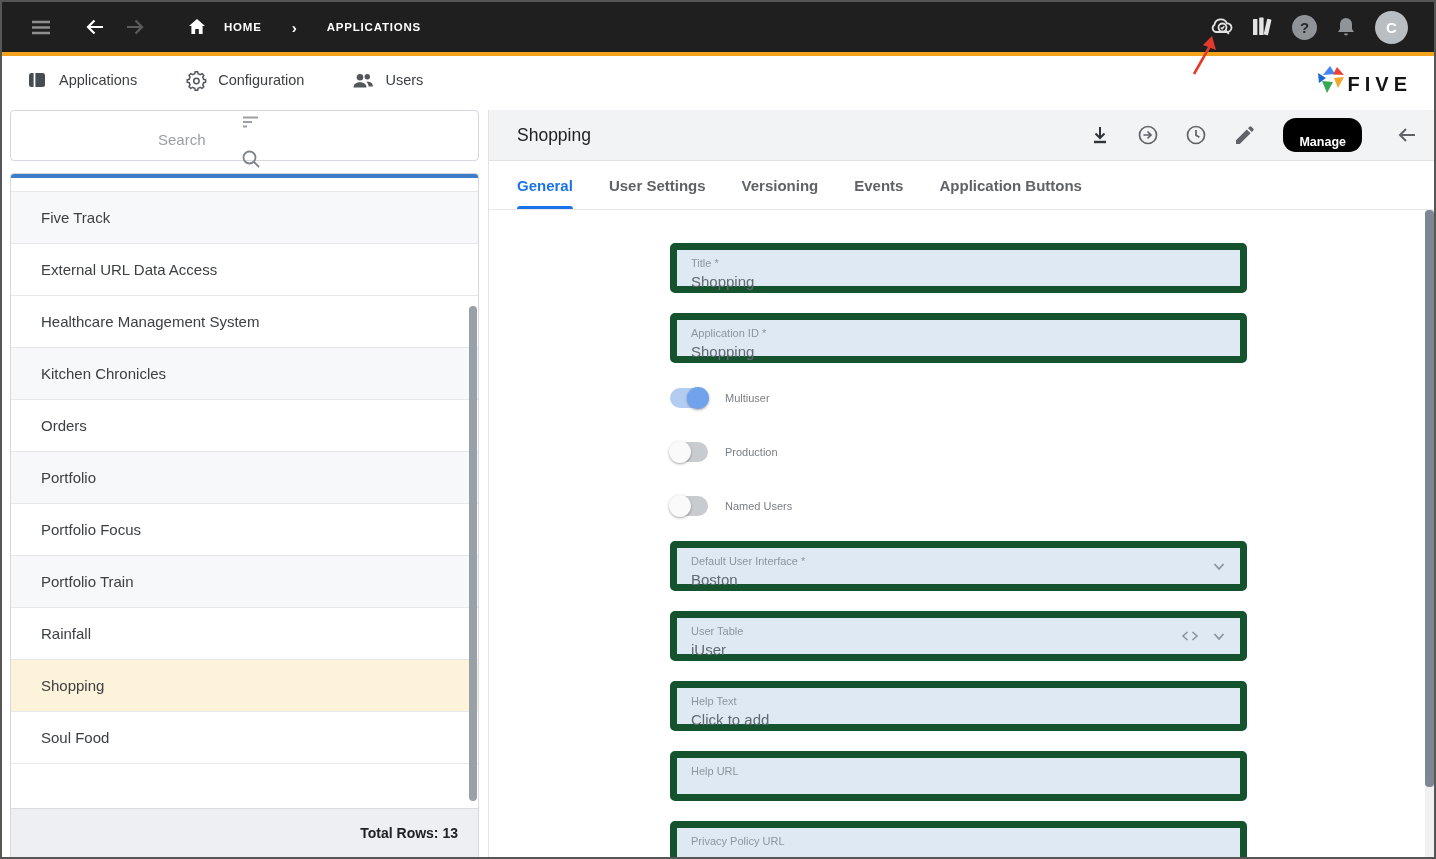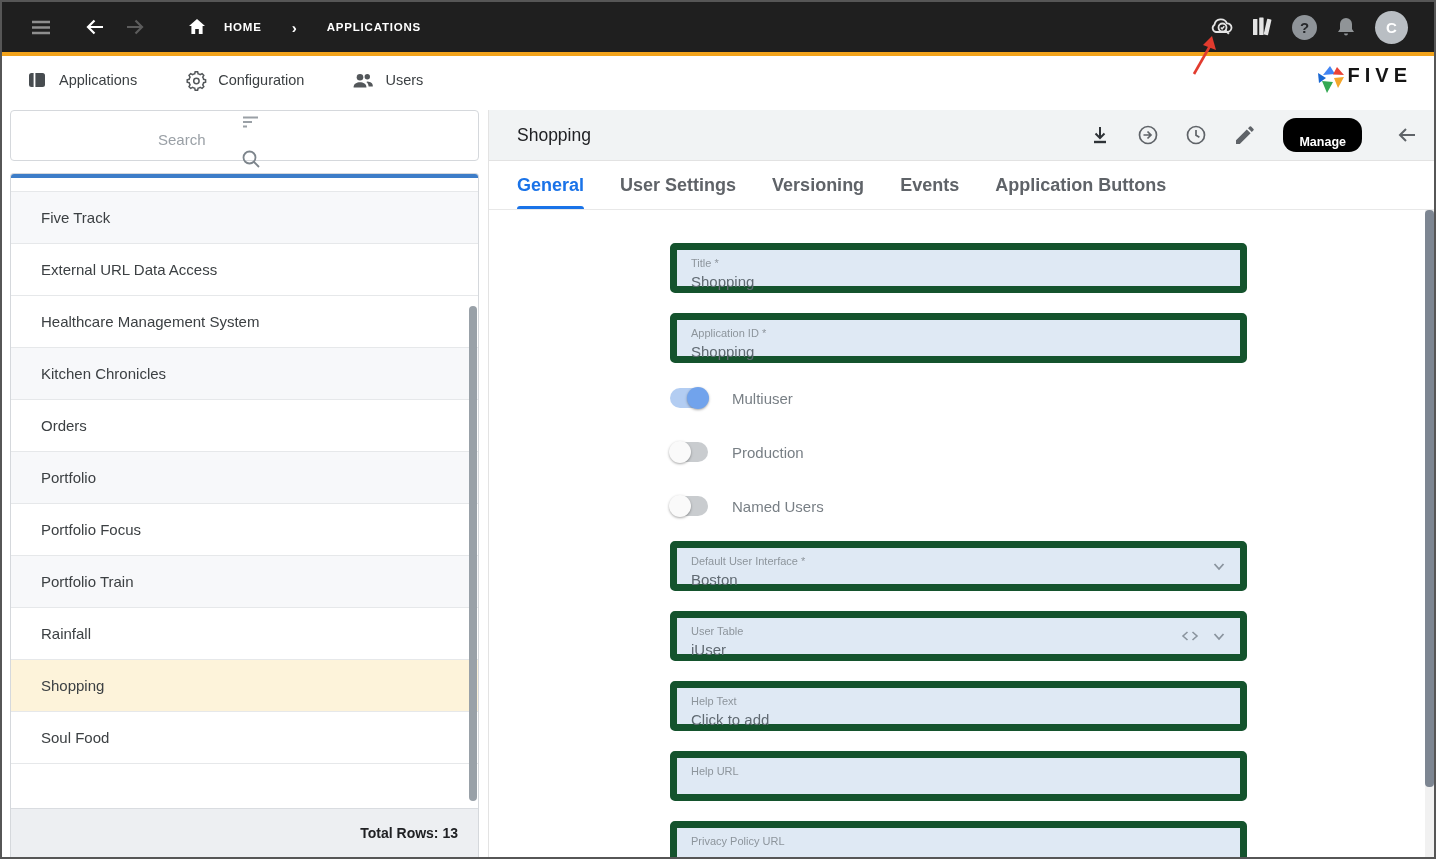--- a/index.html
+++ b/index.html
@@ -18,21 +18,21 @@
   .help-circle { width:25px; height:25px; border-radius:50%; background:#8f9499; color:#26282b;
                  font-weight:700; font-size:15px; display:flex; align-items:center; justify-content:center; }
   .avatar { width:33px; height:33px; border-radius:50%; background:#b9bec3; color:#fff;
             font-weight:700; font-size:15px; display:flex; align-items:center; justify-content:center; }
   .accent-line { position:absolute; left:0; top:50px; right:0; height:4px; background:#f2a31b; }
 
   
   .module-tabs { position:absolute; left:24px; top:54px; height:48px; display:flex; align-items:center; gap:48px; }
   .module-tab { display:flex; align-items:center; gap:11px; cursor:pointer;
                 color:#3c4043; font-size:14.5px; font-weight:500; }
-  .logo { position:absolute; right:22px; top:62px; display:flex; align-items:flex-start; gap:1px; }
+  .logo { position:absolute; right:22px; top:62px; display:flex; align-items:flex-end; gap:1px; }
   .logo-text { font-size:20px; font-weight:600; letter-spacing:5px; color:#151515; }
 
   
   .anno-arrow { position:absolute; left:1184px; top:28px; z-index:50; }
 
   
   .search-bar { position:absolute; left:8px; top:108px; width:469px; height:51px;
                 border:1px solid #d5d8dc; border-radius:4px; background:#fff;
                 display:flex; align-items:center; padding:0 6px 0 18px;flex-direction:column; }
   .search-input { flex:1; border:none; outline:none; font-size:15px; color:#3c4043;
@@ -64,36 +64,36 @@
                   background:#fff; border-left:1px solid #e3e3e3; }
   .detail-header { height:51px; background:#f1f3f4; border-bottom:1px solid #e2e2e2;
                    display:flex; align-items:center; padding:0 14px 0 28px; }
   .detail-title { font-size:17.5px; font-weight:500; color:#202124; }
   .detail-actions { margin-left:auto; display:flex; align-items:center; gap:22px; }
   .manage-btn { height:26px; padding:17px 16px; border:none; border-radius:13px; background:#000000;
                 color:#fff; font-size:12.5px; font-weight:600; cursor:pointer; margin-left:4px;
                 font-family:"Liberation Sans",sans-serif;text-align:right; }
   .detail-tabs { height:49px; border-bottom:1px solid #e8e8e8; display:flex; align-items:stretch;
                  padding-left:28px; gap:36px; }
-  .dtab { display:flex; align-items:center; font-size:18px; font-weight:600; color:#5f6368;
+  .dtab { display:flex; align-items:center; font-size:15px; font-weight:600; color:#5f6368;
           cursor:pointer; position:relative;text-align:right; }
   .dtab.active { color:#1a73e8; }
   .dtab.active::after { content:""; position:absolute; left:0; right:0; bottom:0; height:3px;
                         background:#1a73e8; border-radius:3px 3px 0 0; }
 
   .form { position:absolute; left:181px; top:133px; width:577px; }
   .field { height:50px; background:#dfe9f4; border:7px solid #14532d; border-radius:5px;
            padding:7px 14px; cursor:pointer; position:relative; }
   .field + .field, .mt16 { margin-top:20px; }
   .field .flabel { font-size:11px; color:#8d959c; display:block; }
   .field .fvalue { font-size:15px; color:#606a72; margin-top:4px; display:block; min-height:17px; }
   .field .ficons { position:absolute; right:12px; top:0; height:100%; display:flex; align-items:center; gap:10px; }
 
   .toggle-row { display:flex; align-items:center; height:28px; }
-  .toggle-row .tlabel { margin-left:24px; font-size:15px; color:#787f85; }
+  .toggle-row .tlabel { margin-left:17px; font-size:11px; color:#787f85; }
   .switch { width:38px; height:20px; border-radius:10px; position:relative; cursor:pointer; flex:0 0 auto; }
   .switch .knob { width:22px; height:22px; border-radius:50%; position:absolute; top:-1px;
                   box-shadow:0 1px 2.5px rgba(0,0,0,.35); }
   .switch.on { background:#b3cdf2; }
   .switch.on .knob { right:-1px; background:#71a3ec; }
   .switch.off { background:#c9cccf; }
   .switch.off .knob { left:-1px; background:#fafafa; }
   .mt21 { margin-top:21px; } .mt26 { margin-top:26px; }
 
   .main-scrolltrack { position:absolute; right:0; top:100px; width:9px; bottom:0; background:#f1f1f1; }

